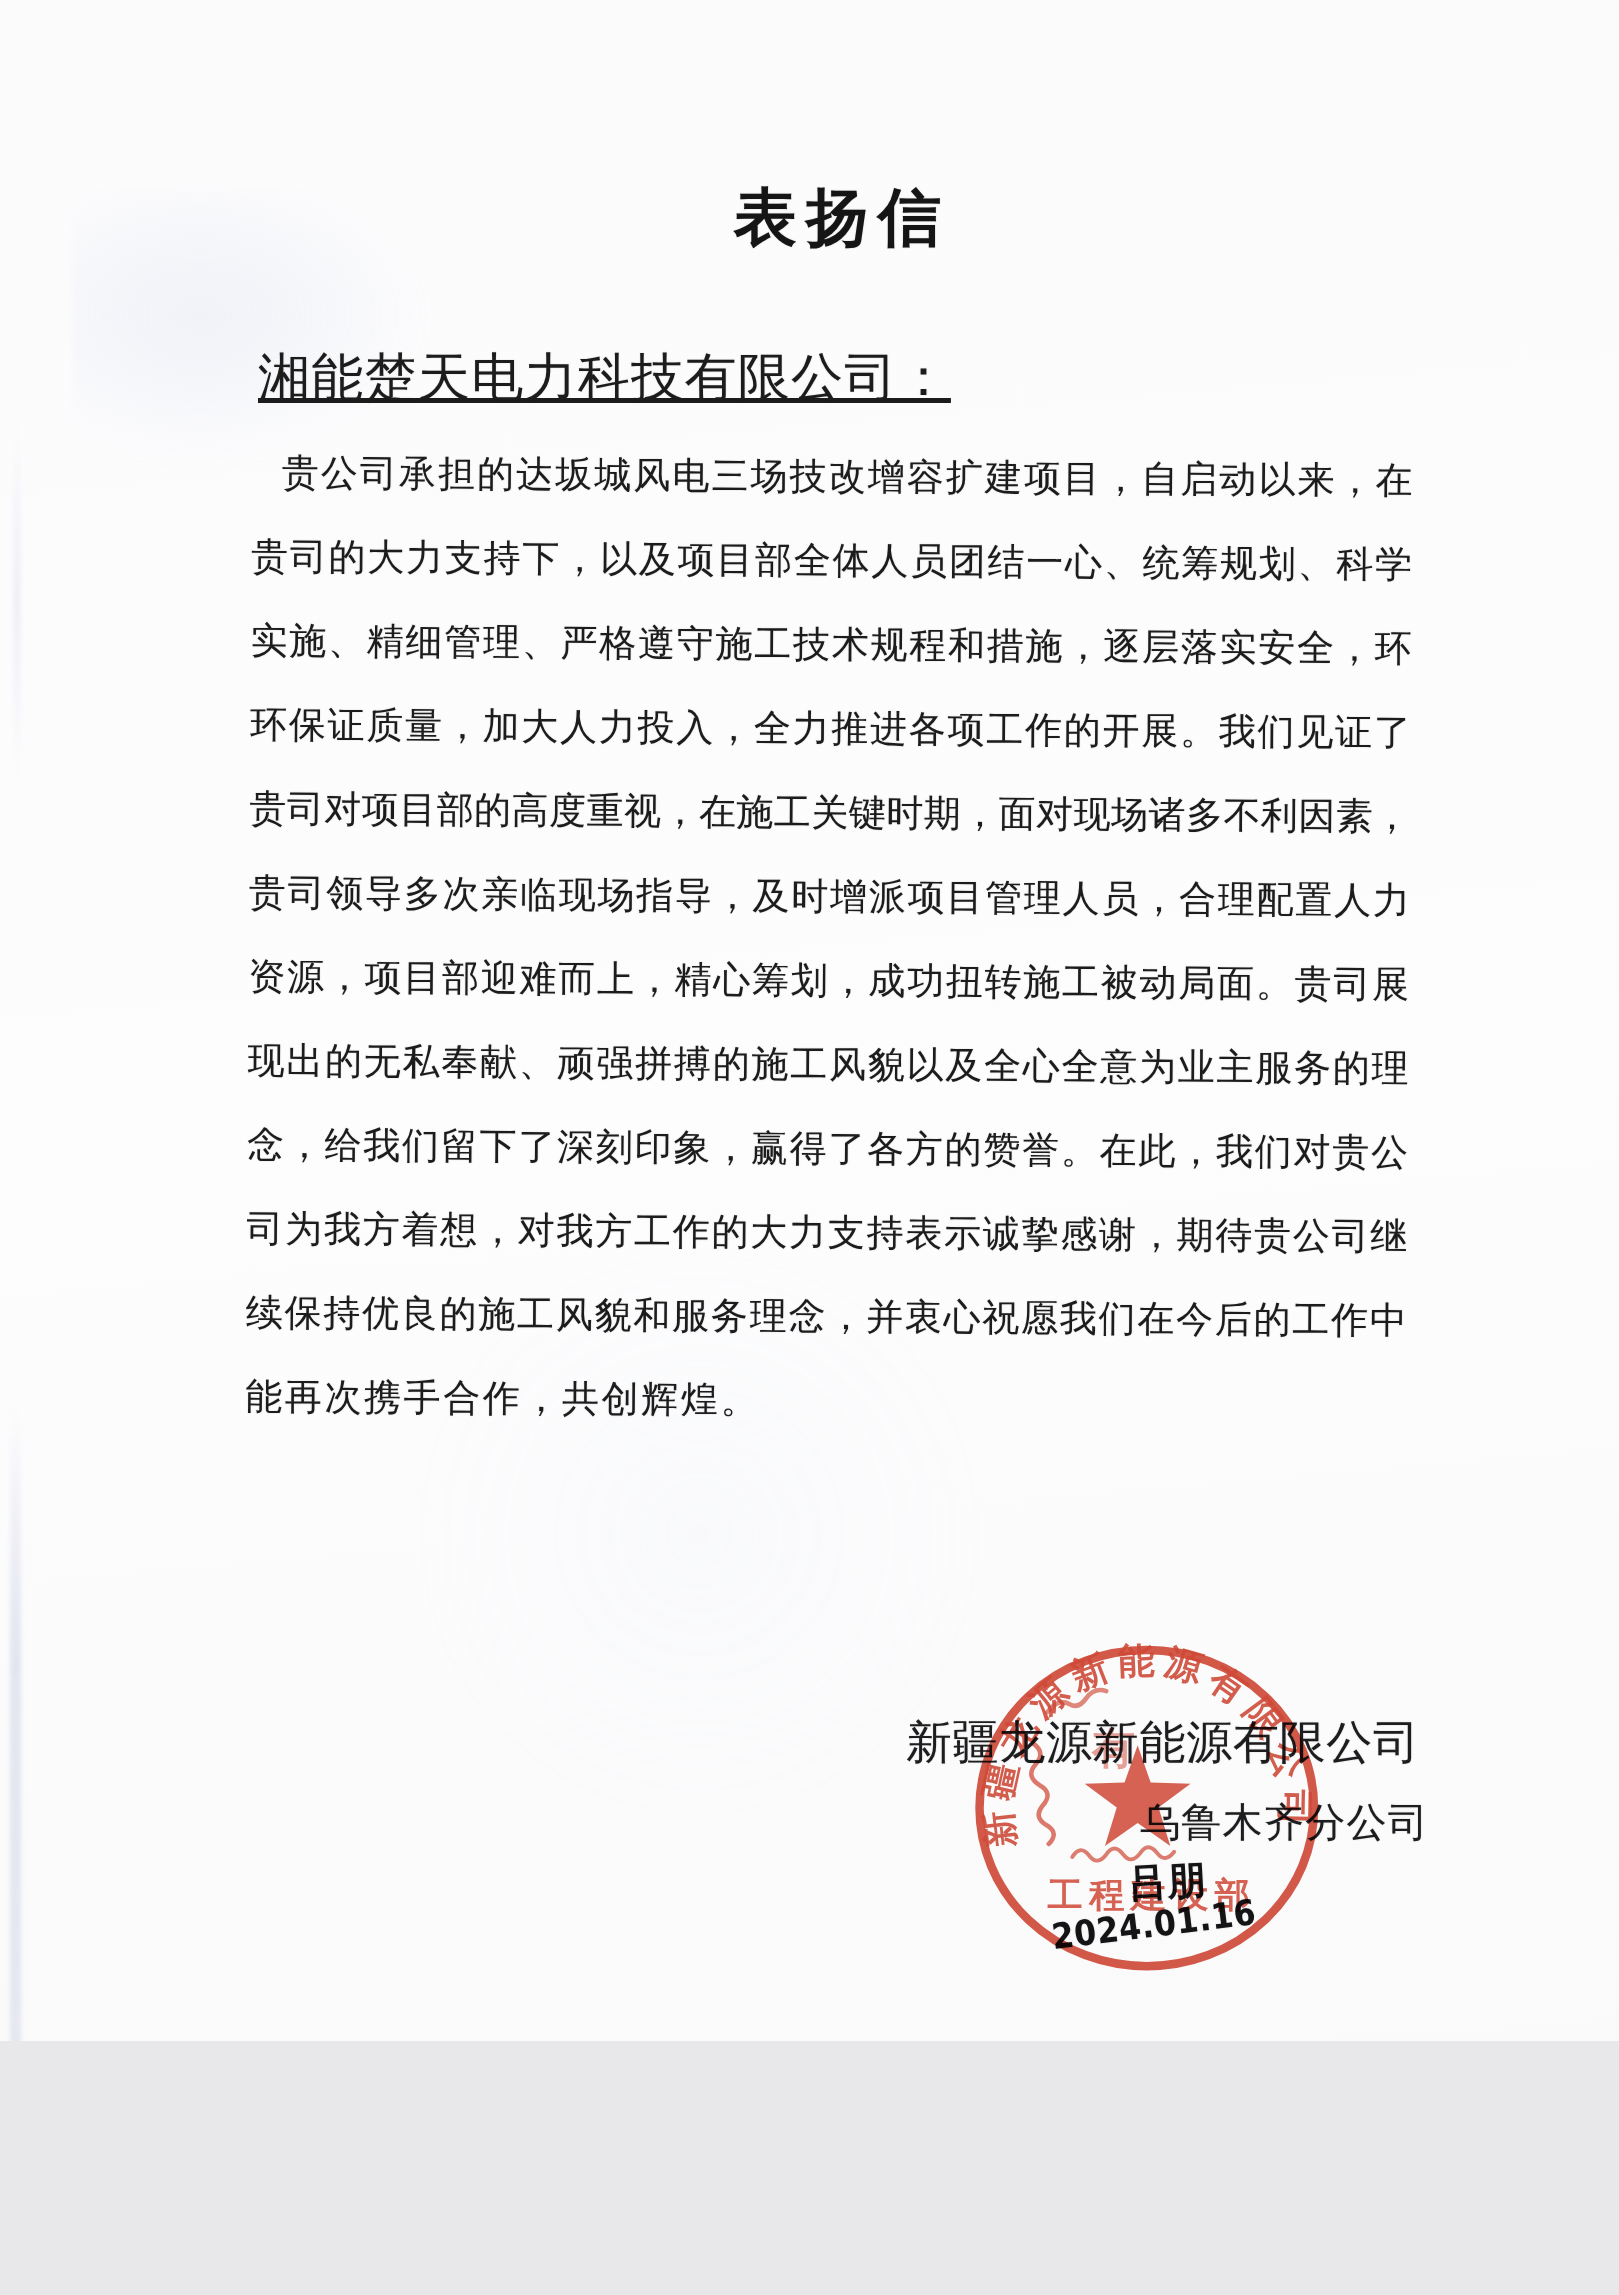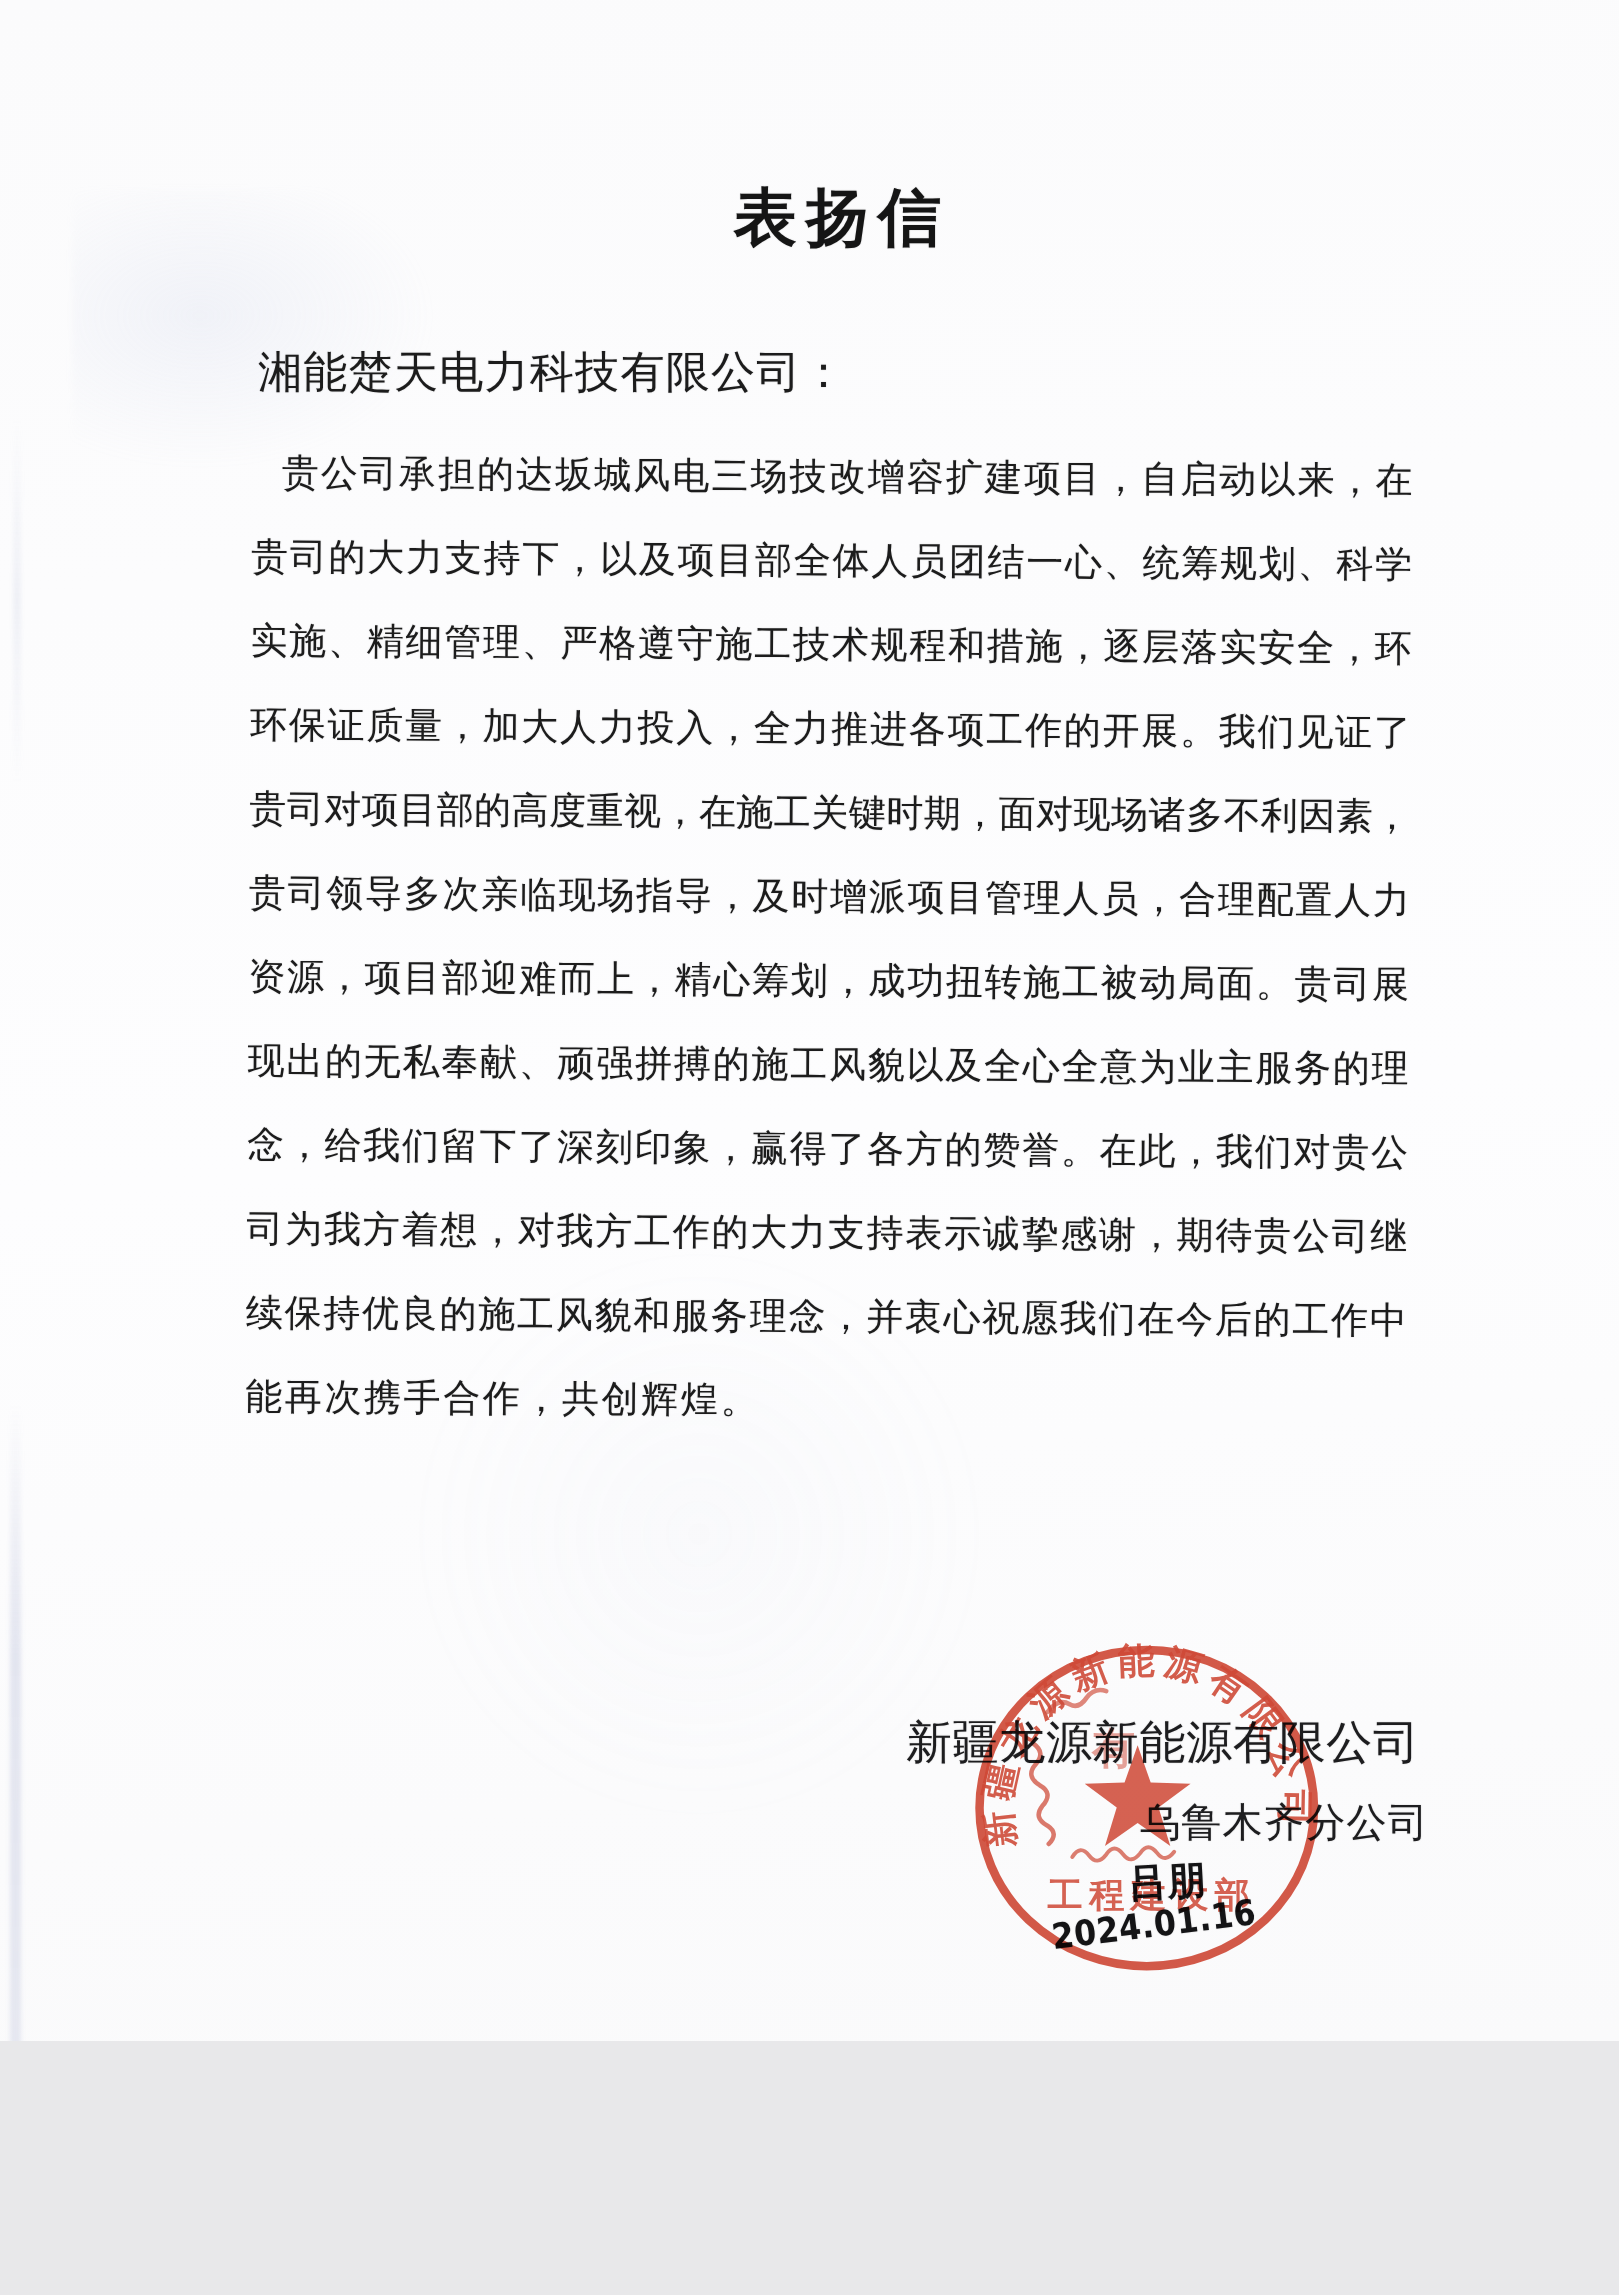--- a/index.html
+++ b/index.html
@@ -29,22 +29,23 @@
   .title{
     position:absolute;left:0;top:175px;width:1684px;margin:0;
     text-align:center;
     font-family:"Liberation Sans","DejaVu Sans",sans-serif;
     font-weight:700;font-size:63px;letter-spacing:9.1px;
     color:#151515;text-shadow:0 0 1.3px rgba(30,30,30,.3);
   }
   
   .salutation{
     position:absolute;left:258px;top:343px;
-    font-size:44px;letter-spacing:1.3px;
+    font-size:52px;letter-spacing:1.3px;
     text-shadow:0 0 1.3px rgba(40,40,40,.28);
+    text-decoration:underline;
   }
   
   .body-block{
     position:absolute;left:252px;top:434px;width:1161px;
     transform:rotate(0.4deg);transform-origin:0 0;
   }
   .bline{
     height:84px;line-height:78px;overflow:hidden;
     font-size:37px;
     text-align:justify;text-align-last:justify;

